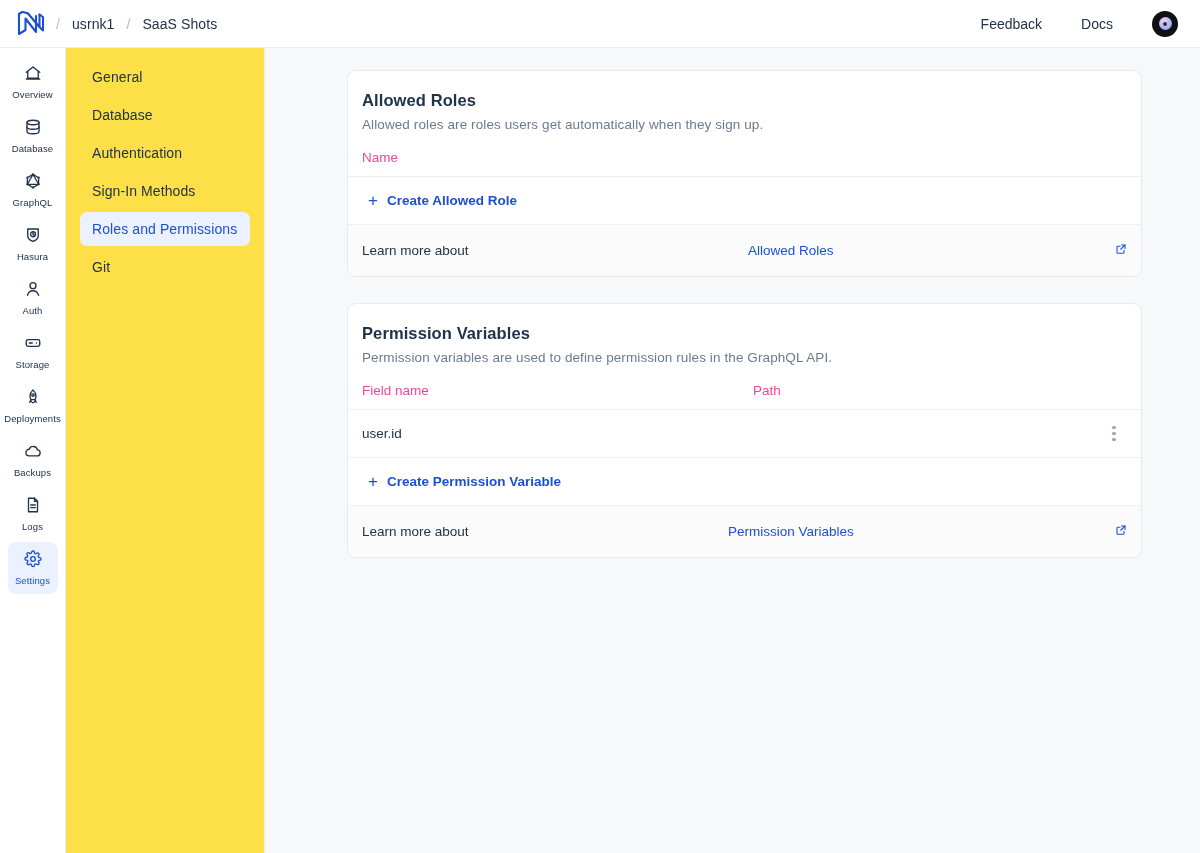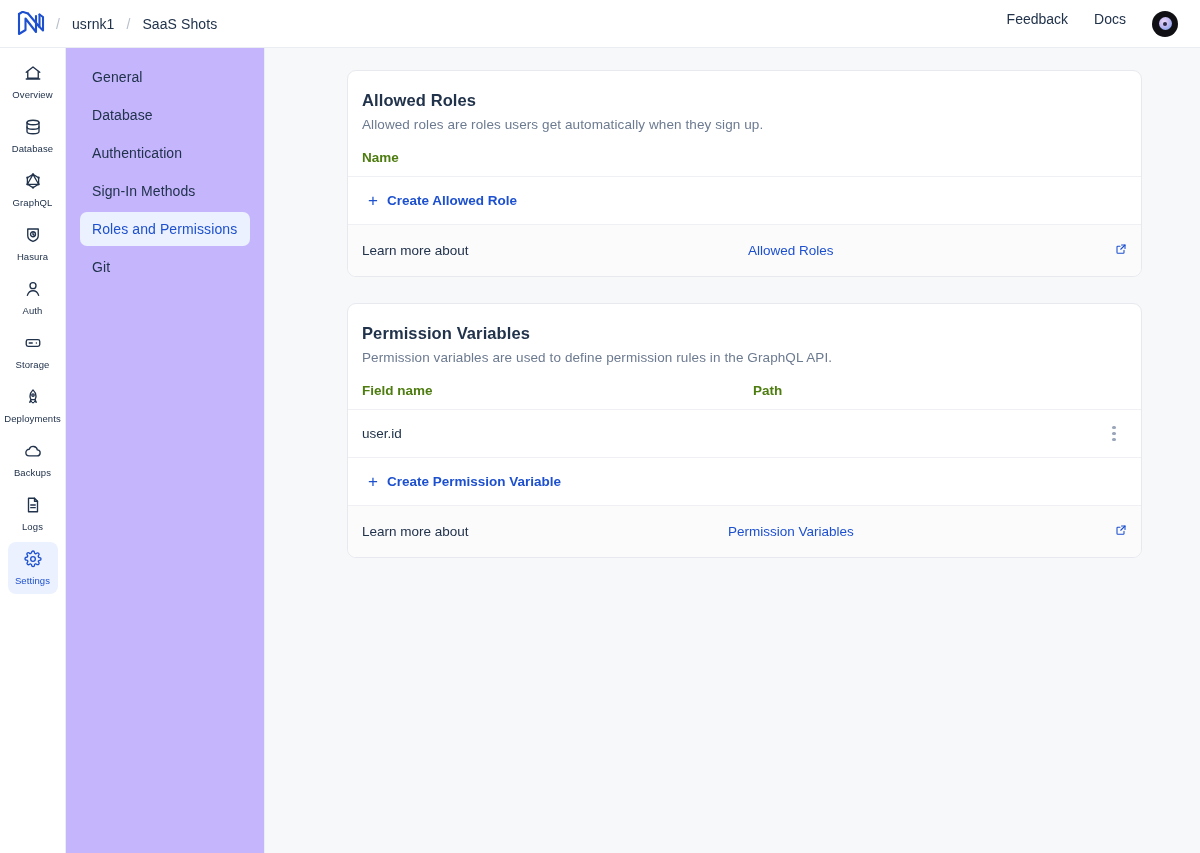--- a/index.html
+++ b/index.html
@@ -20,21 +20,21 @@
     display: flex; align-items: center;
     padding: 0 22px 0 14px;
   }
   .logo { width: 34px; height: 34px; display: flex; align-items: center; justify-content: center; }
   .breadcrumb { display: flex; align-items: center; gap: 10px; margin-left: 8px; }
   .crumb-sep { color: #b6bfcc; font-size: 14px; }
   .crumb {
     font-size: 14px; color: #21324b; letter-spacing: .1px;
     padding: 2px 2px; border-radius: 4px; cursor: pointer;
   }
-  .topbar-right { margin-left: auto; display: flex; gap: 26px; }
+  .topbar-right { margin-left: auto; display: flex; align-items: center; gap: 39px; }
   .top-link { font-size: 14px; color: #21324b; cursor: pointer; }
   .avatar {
     width: 26px; height: 26px; border-radius: 50%;
     background: #0f0f14;
     display: flex; align-items: center; justify-content: center;
     cursor: pointer;
   }
   .avatar-inner {
     width: 13px; height: 13px; border-radius: 50%;
     background: radial-gradient(circle at 38% 35%, #e9d7f7 0%, #c3b9f2 42%, #8fa8ee 75%, #6f8fe6 100%);
@@ -59,21 +59,21 @@
     gap: 8px; border-radius: 8px; cursor: pointer;
     color: #21324b;
   }
   .rail-item.active { background: #ebf1fe; color: #1d50cf; }
   .rail-icon { width: 18px; height: 18px; display: block; }
   .rail-label { font-size: 9.5px; line-height: 1; letter-spacing: .1px; }
 
   
   .settings-nav {
     width: 199px; min-width: 199px;
-    background: #c4b5fd;
+    background: #fde047;
     border-right: 1px solid #eaedf2;
     padding: 12px 14px 0 14px;
   }
   .nav-item {
     height: 34px; display: flex; align-items: center;
     padding: 0 12px; margin-bottom: 4px;
     border-radius: 7px; font-size: 14px; color: #21324b;
     cursor: pointer; letter-spacing: .1px;
   }
   .nav-item.active { background: #ebf1fe; color: #1d50cf; }
@@ -92,21 +92,21 @@
     margin-left: 24px;
   }
   .card-head { padding: 20px 14px 0 14px; }
   .card-title { font-size: 16.5px; font-weight: bold; color: #21324b; letter-spacing: .1px; }
   .card-sub { font-size: 13.5px; color: #6c7a90; margin-top: 7px; letter-spacing: .1px; }
 
   .table-head {
     display: flex; align-items: center;
     padding: 18px 14px 11px 14px;
     border-bottom: 1px solid #eef0f3;
-    font-size: 13.5px; color: #4d7c0f; font-weight: bold;
+    font-size: 13.5px; color: #ec4899; font-weight: normal;
   }
   .col-name { flex: 0 0 391px; }
   .col-path { flex: 1; }
 
   .row {
     display: flex; align-items: center;
     height: 48px;
     padding: 0 14px;
     border-bottom: 1px solid #eef0f3;
     font-size: 13.5px; color: #21324b;

